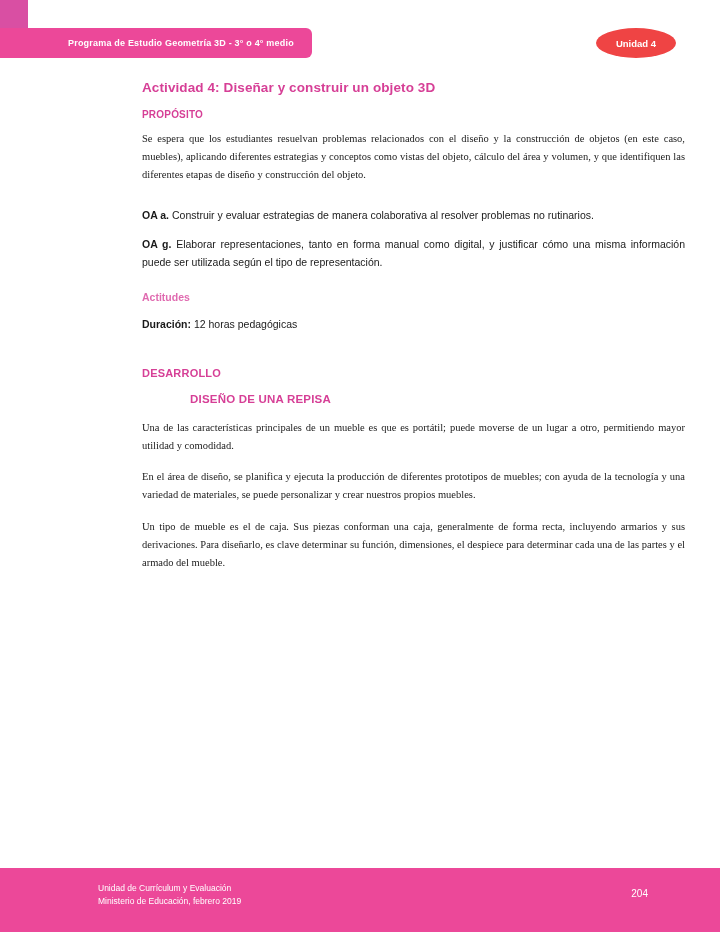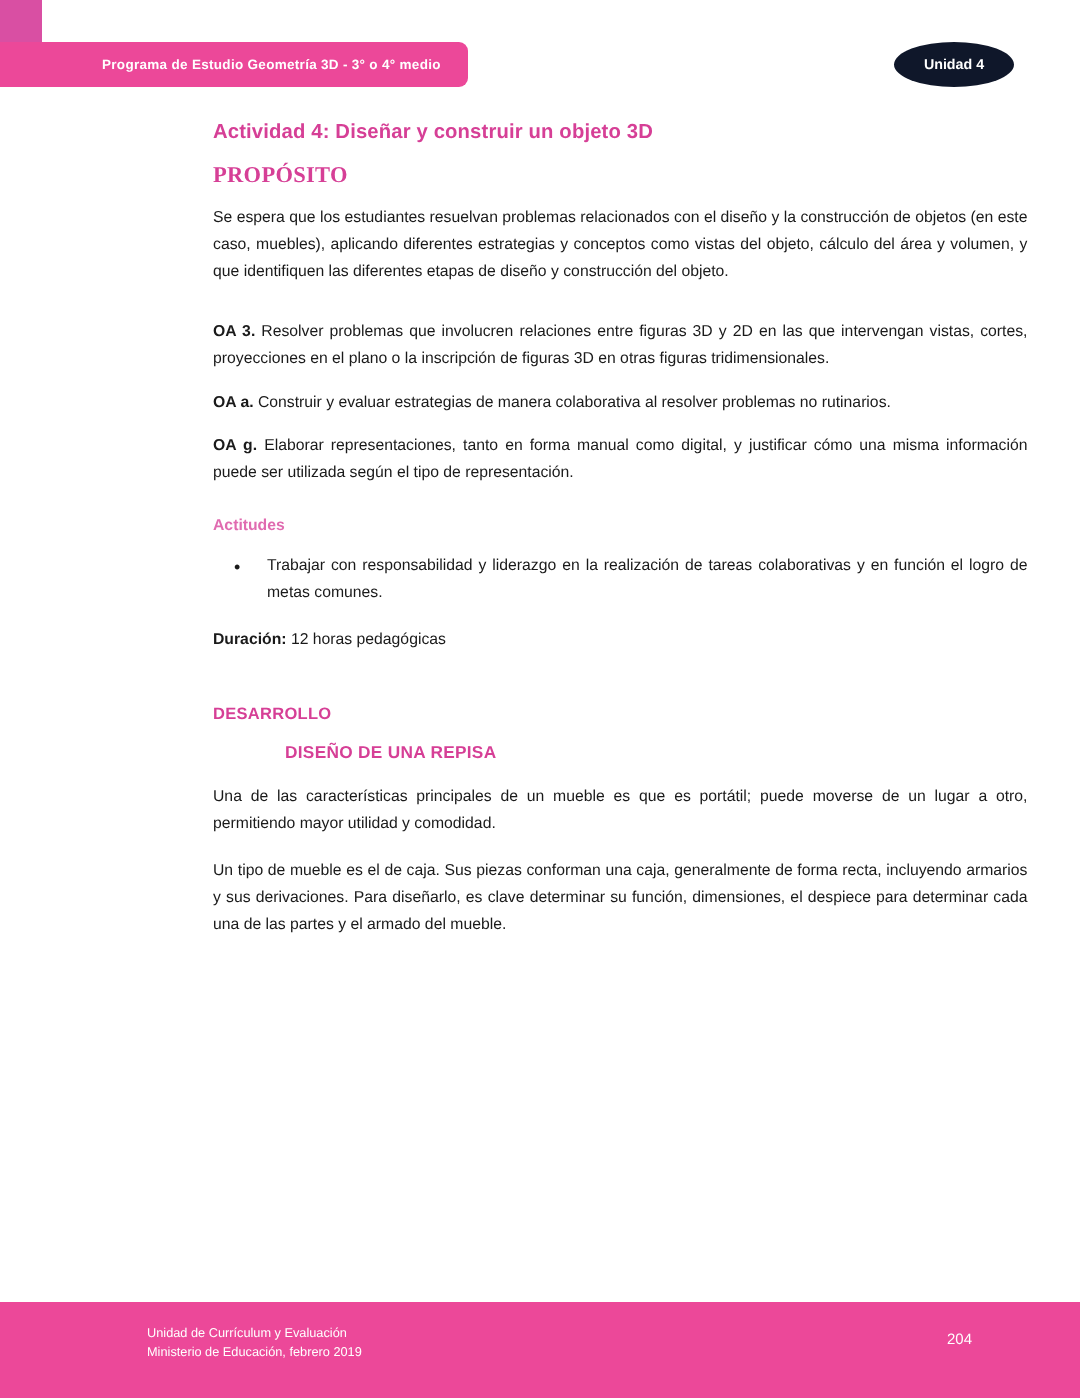--- a/index.html
+++ b/index.html
@@ -57,21 +57,21 @@
     letter-spacing: 0.2px;
     display: flex;
     align-items: center;
   }
   .unit-badge {
     position: absolute;
     right: 44px;
     top: 0;
     width: 80px;
     height: 30px;
-    background: #0f172a;
+    background: #ef4444;
     border-radius: 50%;
     color: #ffffff;
     font-size: 9.5px;
     font-weight: bold;
     display: flex;
     align-items: center;
     justify-content: center;
   }
 
   
@@ -86,39 +86,39 @@
   h1.activity-title {
     color: #d63f96;
     font-size: 13.5px;
     font-weight: bold;
     margin: 0 0 14px 0;
     letter-spacing: 0.1px;
   }
 
   h2.section-heading {
     color: #d63f96;
-    font-size: 15px;
+    font-size: 10px;
     font-weight: bold;
     margin: 0 0 10px 0;
     letter-spacing: 0.2px;
-    font-family: Liberation Serif, serif;
   }
 
   h3.sub-heading {
     color: #e06bb0;
     font-size: 10.5px;
     font-weight: bold;
     margin: 0 0 12px 0;
   }
 
   p.body-text {
     font-size: 10.5px;
     line-height: 1.72;
     margin: 0 0 13px 0;
     text-align: justify;
+    font-family: Liberation Serif, serif;
   }
 
   p.oa-line {
     font-size: 10.5px;
     line-height: 1.72;
     margin: 0 0 11px 0;
     text-align: justify;
   }
   .oa-code { font-weight: bold; }
 
@@ -208,51 +208,45 @@
 <div class="content">
 
   <h1 class="activity-title">Actividad 4: Diseñar y construir un objeto 3D</h1>
 
   <h2 class="section-heading">PROPÓSITO</h2>
   <p class="body-text">Se espera que los estudiantes resuelvan problemas relacionados con el diseño y la construcción de objetos (en este caso, muebles), aplicando diferentes estrategias y conceptos como vistas del objeto, cálculo del área y volumen, y que identifiquen las diferentes etapas de diseño y construcción del objeto.</p>
 
   <div class="spacer-sm"></div>
 
 
-  <p class="oa-line">
-    <span class="oa-code">OA 3.</span>
-    <span>Resolver problemas que involucren relaciones entre figuras 3D y 2D en las que intervengan vistas, cortes, proyecciones en el plano o la inscripción de figuras 3D en otras figuras tridimensionales.</span>
-  </p>
   <p class="oa-line">
     <span class="oa-code">OA a.</span>
     <span>Construir y evaluar estrategias de manera colaborativa al resolver problemas no rutinarios.</span>
   </p>
   <p class="oa-line">
     <span class="oa-code">OA g.</span>
     <span>Elaborar representaciones, tanto en forma manual como digital, y justificar cómo una misma información puede ser utilizada según el tipo de representación.</span>
   </p>
 
   <div class="spacer-sm"></div>
 
   <h3 class="sub-heading">Actitudes</h3>
-  <ul class="bullets">
-    <li>Trabajar con responsabilidad y liderazgo en la realización de tareas colaborativas y en función el logro de metas comunes.</li>
-  </ul>
 
   <p class="duration">
     <span class="duration-label">Duración:</span>
     <span>12 horas pedagógicas</span>
   </p>
 
   <div class="spacer-lg"></div>
 
   <h2 class="develop-heading">DESARROLLO</h2>
   <h2 class="design-heading">DISEÑO DE UNA REPISA</h2>
 
   <p class="body-text">Una de las características principales de un mueble es que es portátil; puede moverse de un lugar a otro, permitiendo mayor utilidad y comodidad.</p>
+  <p class="body-text">En el área de diseño, se planifica y ejecuta la producción de diferentes prototipos de muebles; con ayuda de la tecnología y una variedad de materiales, se puede personalizar y crear nuestros propios muebles.</p>
   <p class="body-text">Un tipo de mueble es el de caja. Sus piezas conforman una caja, generalmente de forma recta, incluyendo armarios y sus derivaciones. Para diseñarlo, es clave determinar su función, dimensiones, el despiece para determinar cada una de las partes y el armado del mueble.</p>
 
 </div>
 
 <div class="footer">
   <div class="footer-text">
     <div>Unidad de Currículum y Evaluación</div>
     <div>Ministerio de Educación, febrero 2019</div>
   </div>
   <div class="footer-page">204</div>

